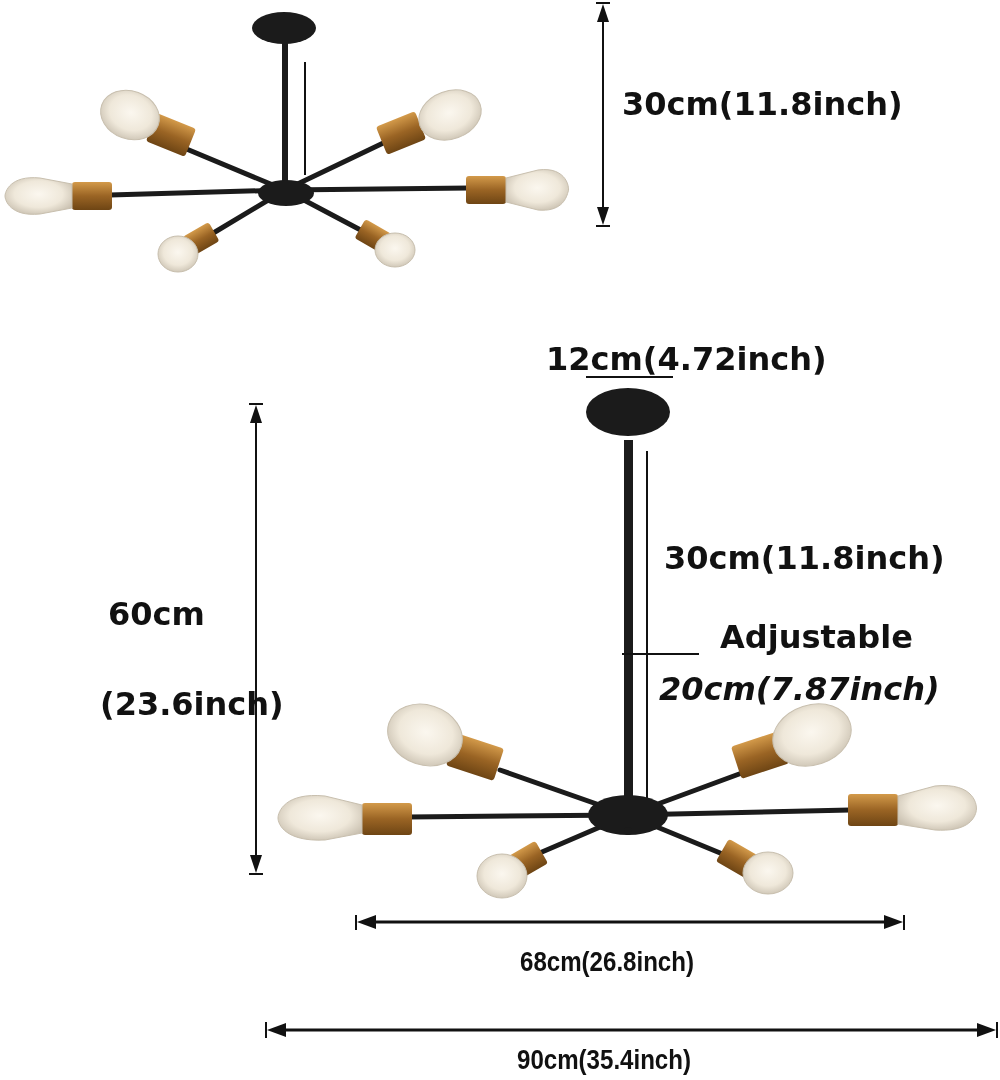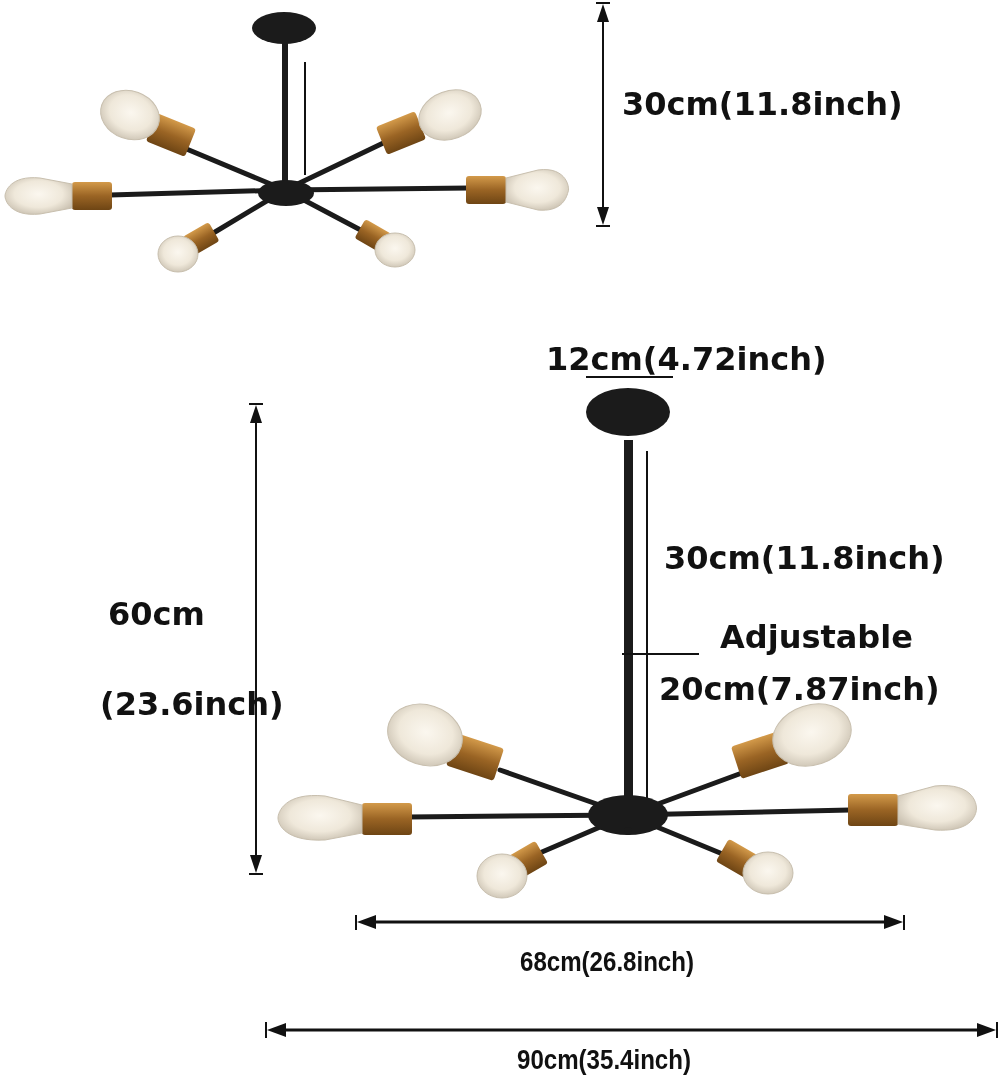--- a/index.html
+++ b/index.html
@@ -141,20 +141,20 @@
 </svg>
 
 <div class="label" style="left:622px; top:88px;">30cm(11.8inch)</div>
 
 <div class="label" style="left:546px; top:334px;margin-top:9px;">12cm(4.72inch)</div>
 
 <div class="label" style="left:664px; top:542px;">30cm(11.8inch)</div>
 
 <div class="label" style="left:720px; top:621px;">Adjustable</div>
 
-<div class="label" style="left:659px; top:673px;">20cm(7.87inch)</div>
+<div class="label" style="left:659px; top:673px;font-style:italic;">20cm(7.87inch)</div>
 
 <div class="label" style="left:108px; top:598px;">60cm</div>
 <div class="label" style="left:100px; top:688px;">(23.6inch)</div>
 
 <div class="label cond" style="left:520px; top:948px;">68cm(26.8inch)</div>
 
 <div class="label cond" style="left:517px; top:1046px;">90cm(35.4inch)</div>
 
 </body></html>

